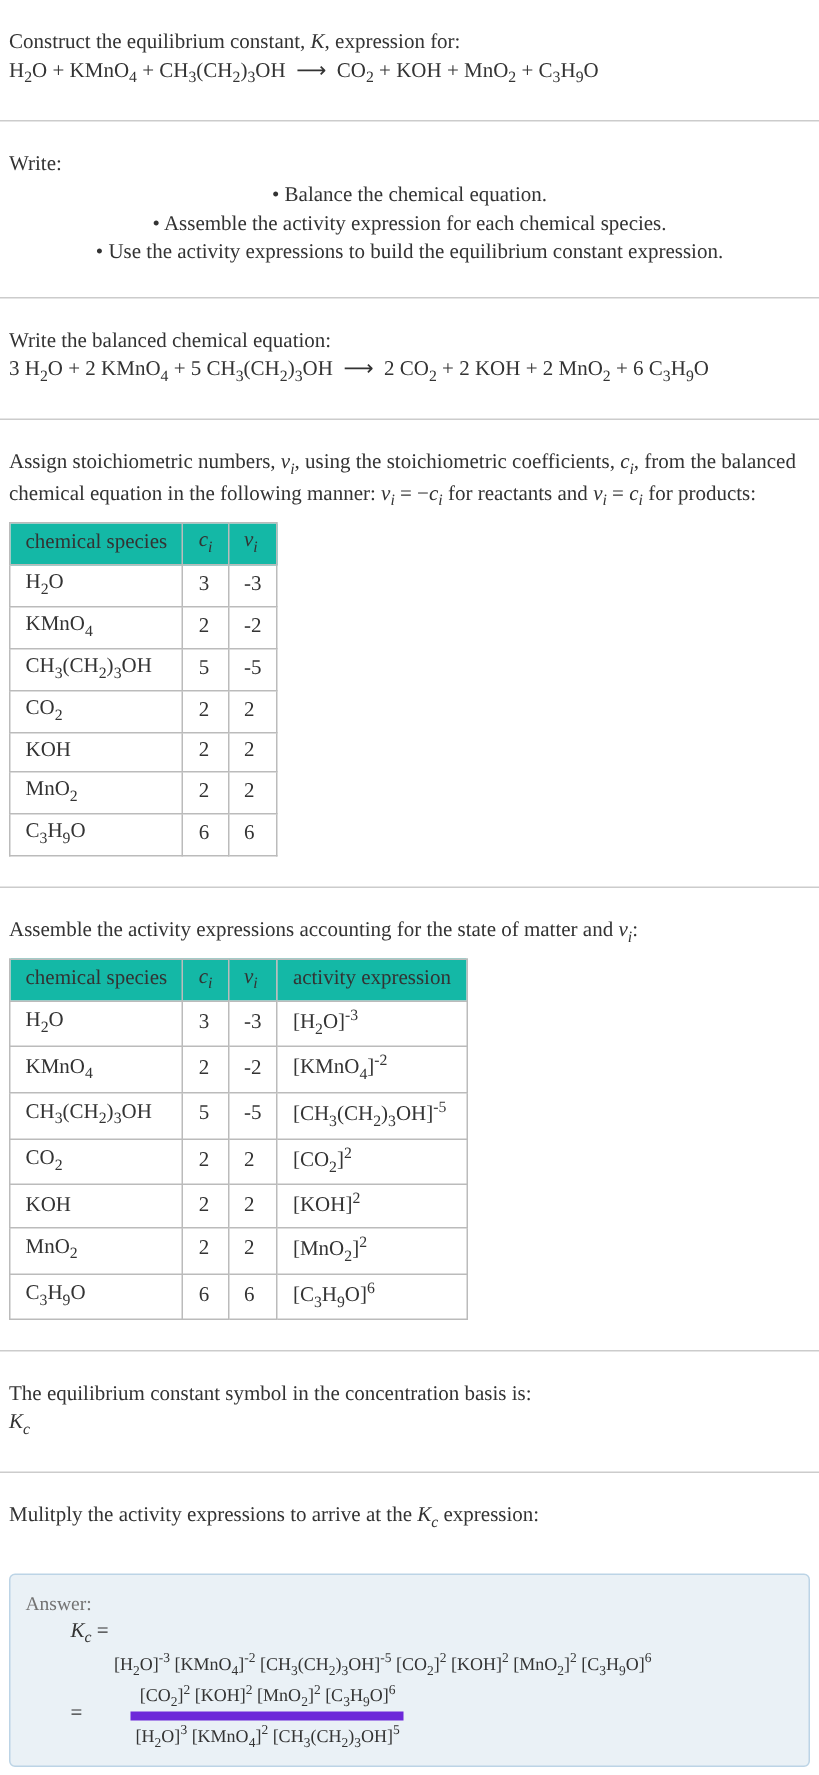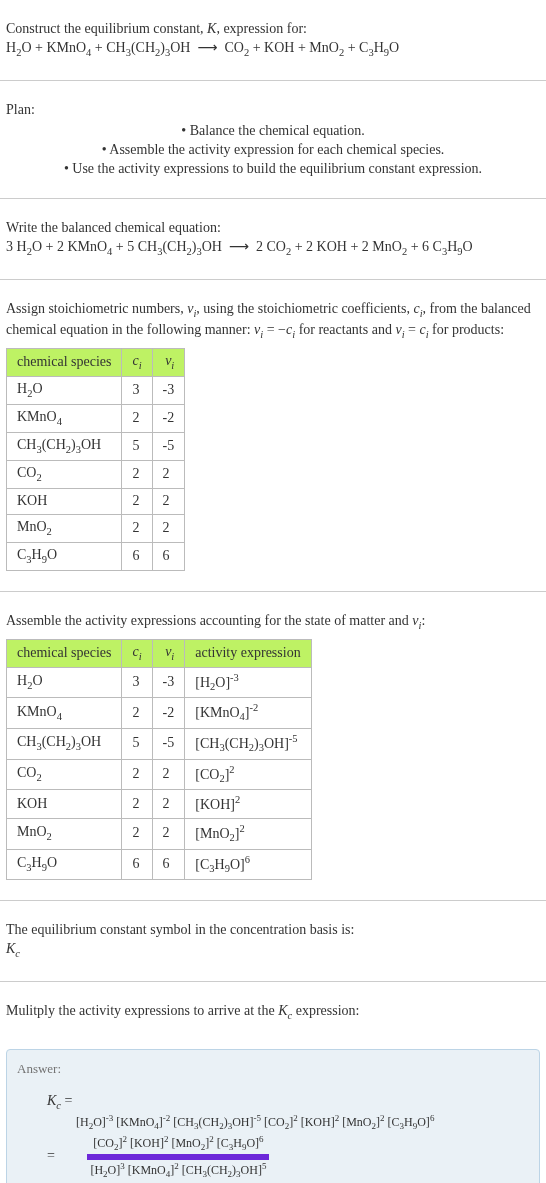--- a/index.html
+++ b/index.html
@@ -33,22 +33,21 @@
       margin-top: 6px;
     }
     table.data th, table.data td {
       border: 1px solid #bbb;
       padding: 3px 10px;
       text-align: left;
       font-weight: normal;
       white-space: nowrap;
     }
     table.data th {
-      background: #bef264;
-      text-align: right;
+      background: #14b8a6;
     }
     sub {
       font-size: 0.75em;
       vertical-align: sub;
     }
     sup {
       font-size: 0.75em;
       vertical-align: super;
     }
     .answer-box {
@@ -77,21 +76,21 @@
       padding: 0 3px;
     }
     .frac .den {
       display: block;
       padding: 0 3px;
     }
     .ital {
       font-style: italic;
     }
     .kc-line {
-      margin-top: 14px;
+      margin-top: 1px;
     }
     .center-v {
       display: flex;
       align-items: center;
     }
     .sp {
       white-space: nowrap;
     }
     .encloses {
       font-size: 12px;
@@ -104,21 +103,21 @@
 </head>
 <body>
 
 <div class="section tight">
   <div>Construct the equilibrium constant, <span class="ital">K</span>, expression for:</div>
   <div>H<sub>2</sub>O + KMnO<sub>4</sub> + CH<sub>3</sub>(CH<sub>2</sub>)<sub>3</sub>OH &nbsp;⟶&nbsp; CO<sub>2</sub> + KOH + MnO<sub>2</sub> + C<sub>3</sub>H<sub>9</sub>O</div>
 </div>
 <hr class="divider">
 
 <div class="section plan tight">
-  <div>Plan:</div>
+  <div>Write:</div>
   <ul>
     <li>Balance the chemical equation.</li>
     <li>Assemble the activity expression for each chemical species.</li>
     <li>Use the activity expressions to build the equilibrium constant expression.</li>
   </ul>
 </div>
 <hr class="divider">
 
 <div class="section tight">
   <div>Write the balanced chemical equation:</div>

